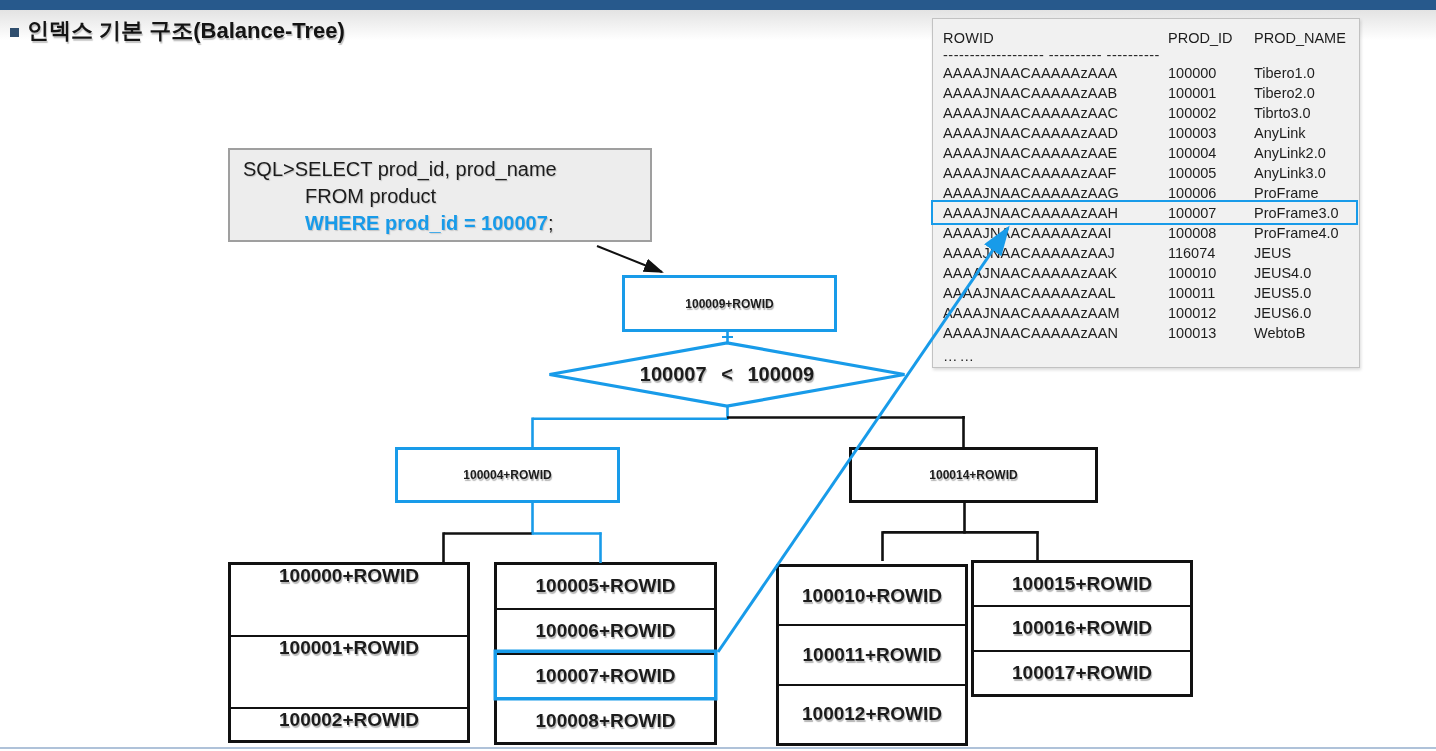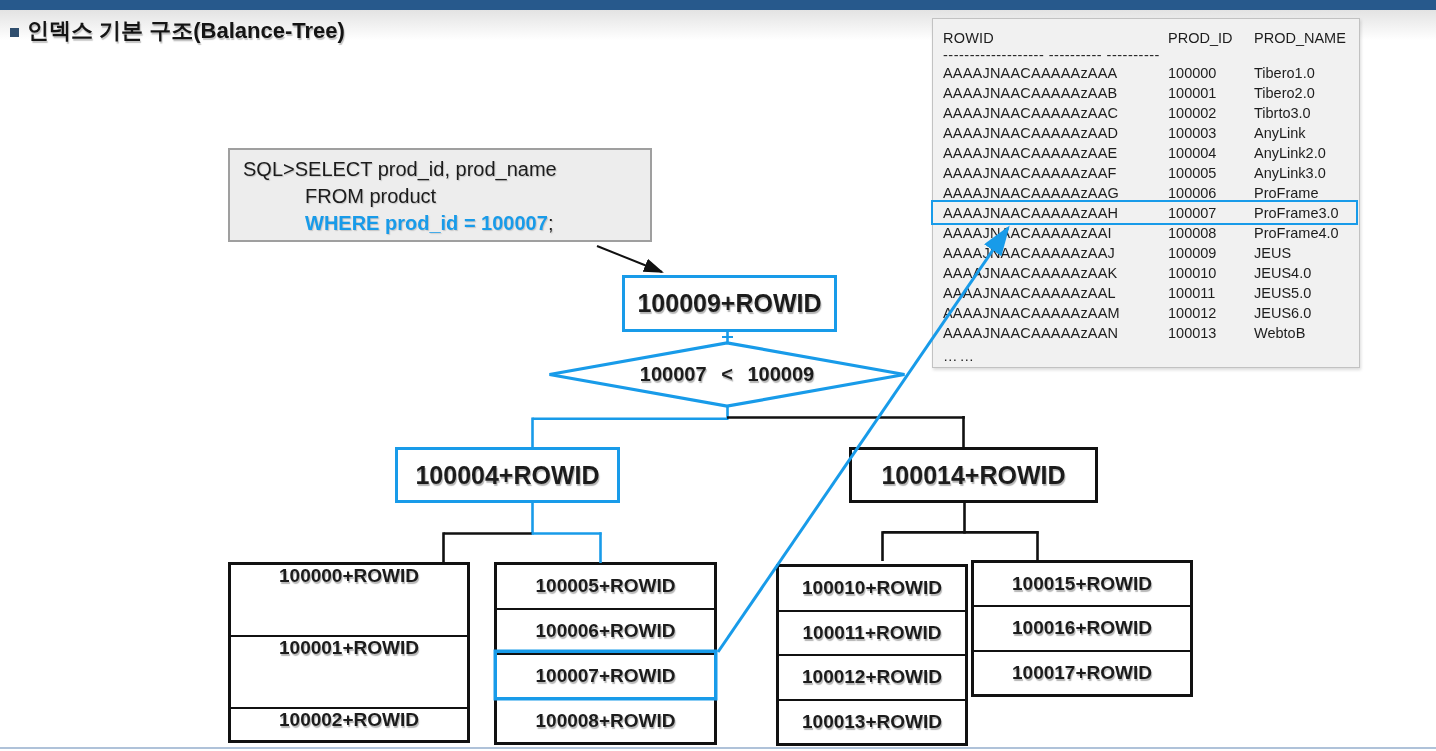--- a/index.html
+++ b/index.html
@@ -16,21 +16,21 @@
               text-shadow:1px 1.5px 1px rgba(120,120,120,.45);}
 
   .sql-box{position:absolute;left:228px;top:148px;width:424px;height:94px;background:#EDEDED;
            border:2px solid #9f9f9f;box-sizing:border-box;padding:6px 0 0 13px;
            font-size:20px;line-height:27px;color:#1c1c1c;z-index:3;
            text-shadow:1px 1px 1px rgba(140,140,140,.4);}
   .sql-indent{padding-left:62px;}
   .sql-blue{color:#189BE9;font-weight:bold;}
 
   .node{position:absolute;display:flex;align-items:center;justify-content:center;background:#fff;
-        font-size:25px;font-weight:bold;color:#1c1c1c;box-sizing:border-box;z-index:4;
+        font-size:12px;font-weight:bold;color:#1c1c1c;box-sizing:border-box;z-index:4;
         text-shadow:1px 1.5px 1px rgba(120,120,120,.55);}
   .blue-border{border:3.5px solid #189BE9;}
   .black-border{border:3.5px solid #111;}
   .root-node{left:622px;top:275px;width:215px;height:57px;}
   .branch-left{left:395px;top:447px;width:225px;height:56px;border-width:3px;}
   .branch-right{left:849px;top:447px;width:249px;height:56px;}
 
   .diamond-wrap{position:absolute;left:547px;top:341px;width:360px;height:67px;z-index:4;}
   .diamond-wrap svg{position:absolute;left:0;top:0;}
   .diamond-label{position:absolute;left:0;top:0;width:100%;height:100%;display:flex;
@@ -133,21 +133,21 @@
         <span class="c-id">100007</span>
         <span class="c-name">ProFrame3.0</span>
       </div>
     <div class="t-row">
         <span class="c-rowid">AAAAJNAACAAAAAzAAI</span>
         <span class="c-id">100008</span>
         <span class="c-name">ProFrame4.0</span>
       </div>
     <div class="t-row">
         <span class="c-rowid">AAAAJNAACAAAAAzAAJ</span>
-        <span class="c-id">100009</span>
+        <span class="c-id">116074</span>
         <span class="c-name">JEUS</span>
       </div>
     <div class="t-row">
         <span class="c-rowid">AAAAJNAACAAAAAzAAK</span>
         <span class="c-id">100010</span>
         <span class="c-name">JEUS4.0</span>
       </div>
     <div class="t-row">
         <span class="c-rowid">AAAAJNAACAAAAAzAAL</span>
         <span class="c-id">100011</span>
@@ -195,21 +195,20 @@
   <div class="leaf-group g2">
     <div class="leaf-cell">100005+ROWID</div>
     <div class="leaf-cell">100006+ROWID</div>
     <div class="leaf-cell hl">100007+ROWID</div>
     <div class="leaf-cell">100008+ROWID</div>
   </div>
   <div class="leaf-group g3">
     <div class="leaf-cell">100010+ROWID</div>
     <div class="leaf-cell">100011+ROWID</div>
     <div class="leaf-cell">100012+ROWID</div>
-    <div class="leaf-cell">100013+ROWID</div>
   </div>
   <div class="leaf-group g4">
     <div class="leaf-cell">100015+ROWID</div>
     <div class="leaf-cell">100016+ROWID</div>
     <div class="leaf-cell">100017+ROWID</div>
   </div>
 
   <svg class="overlay" width="1436" height="751" viewBox="0 0 1436 751">
     <defs>
       <marker id="arrBlack" markerWidth="11" markerHeight="9" refX="9" refY="3.5" orient="auto">

